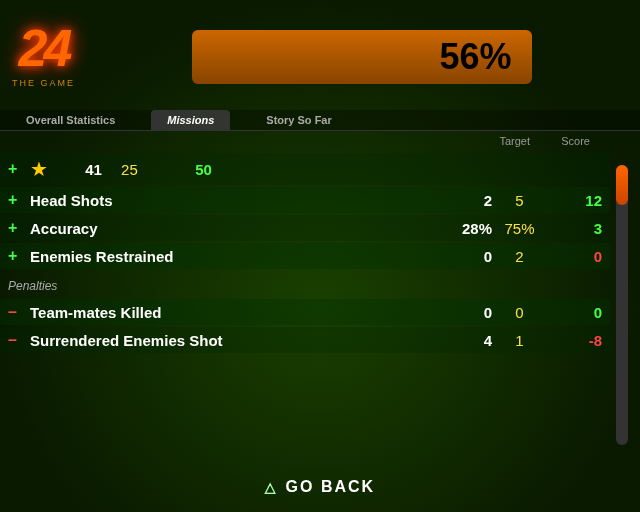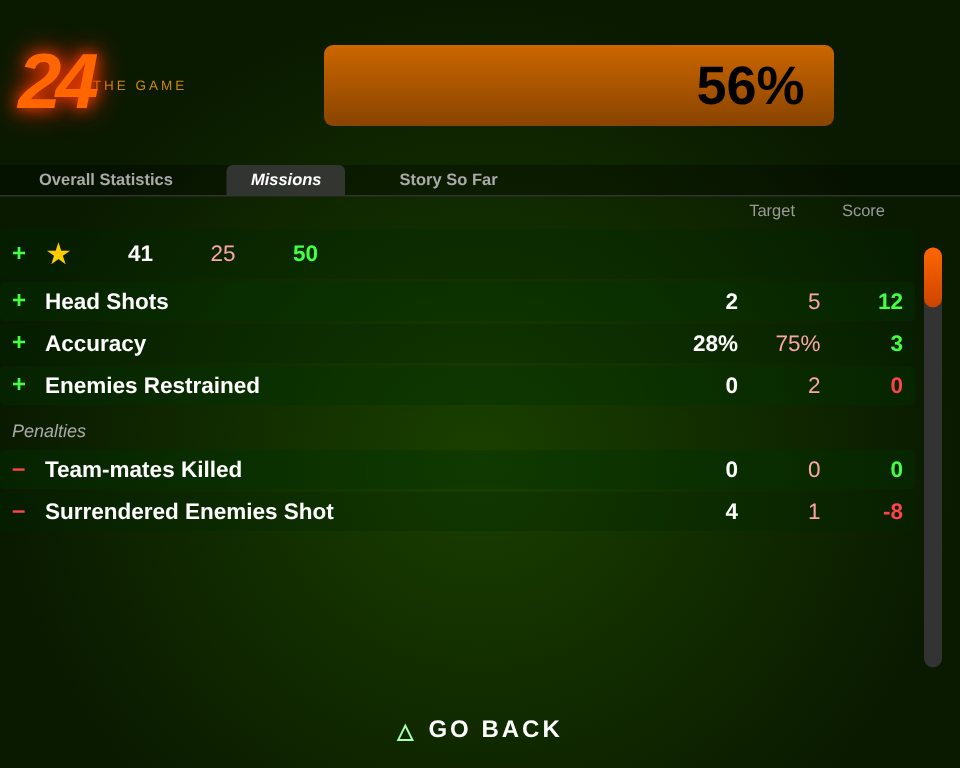--- a/index.html
+++ b/index.html
@@ -27,21 +27,21 @@
       z-index: 10;
       display: flex;
       align-items: center;
       padding: 8px 12px;
       height: 110px;
     }
 
     
     .logo {
       display: flex;
-      flex-direction: row;
+      flex-direction: column;
       align-items: center;
       margin-right: 20px;
     }
 
     .logo-24 {
       font-size: 52px;
       font-weight: 900;
       color: #ff6600;
       font-family: 'Arial Black', Arial, sans-serif;
       letter-spacing: -4px;
@@ -171,22 +171,22 @@
     .row-value {
       width: 50px;
       text-align: right;
       color: #ffffff;
       font-size: 15px;
       font-weight: bold;
     }
 
     .row-target {
       width: 55px;
-      text-align: right;
-      color: #fca5a5;
+      text-align: center;
+      color: #fde047;
       font-size: 15px;
     }
 
     .row-score {
       width: 55px;
       text-align: right;
       font-size: 15px;
       font-weight: bold;
     }
 

